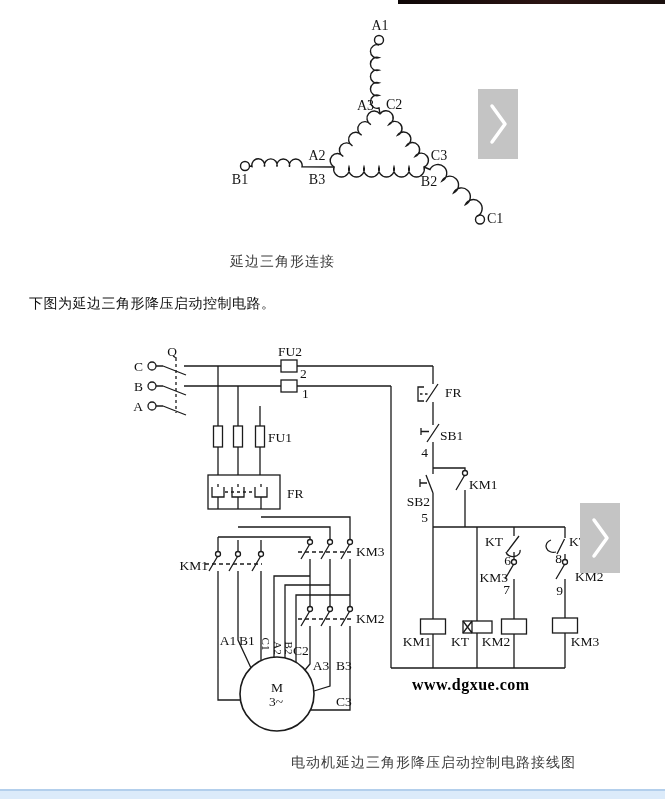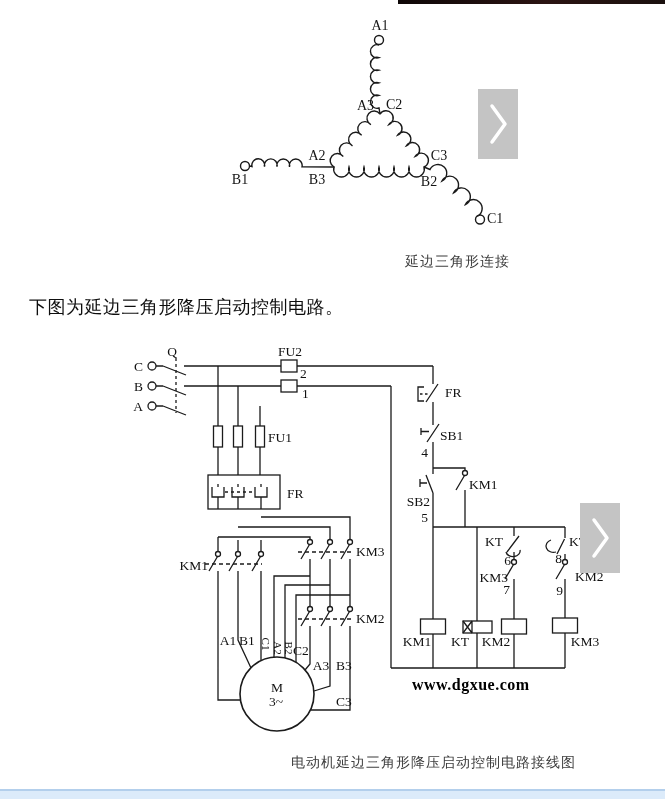--- a/index.html
+++ b/index.html
@@ -6,22 +6,22 @@
   body{width:665px;height:799px;background:#ffffff;position:relative;overflow:hidden;
        font-family:"Liberation Sans", sans-serif;}
   .abs{position:absolute;}
   #top-dark-bar{left:398px;top:0;width:267px;height:4px;
     background:linear-gradient(90deg,#0e0707,#2b1412 55%,#1a100e);}
   #main-svg{left:0;top:0;width:665px;height:799px;}
   .chevron-btn{width:40px;height:70px;background:#c4c4c4;display:flex;
     align-items:center;justify-content:center;cursor:pointer;border:none;padding:0;}
   #chevron-top{left:478px;top:89px;}
   #chevron-bottom{left:580px;top:503px;}
-  #intro-text{left:29px;top:295px;font-size:18px;color:#0e0e0e;letter-spacing:.5px;}
-  #fig1-caption{left:230px;top:253px;width:280px;text-align:right;
+  #intro-text{left:29px;top:295px;font-size:14px;color:#0e0e0e;letter-spacing:.5px;}
+  #fig1-caption{left:230px;top:253px;width:280px;text-align:left;
     font-size:14px;color:#3d3d3d;letter-spacing:1px;}
   #fig2-caption{left:176px;top:754px;width:400px;text-align:right;
     font-size:14px;color:#3d3d3d;letter-spacing:1px;}
   #footer-bar{left:0;top:789px;width:665px;height:10px;background:#dcebfa;
     border-top:2px solid #b3cfec;box-sizing:border-box;}
   svg text{font-family:"Liberation Serif", serif;}
 </style>
 </head>
 <body>
 

